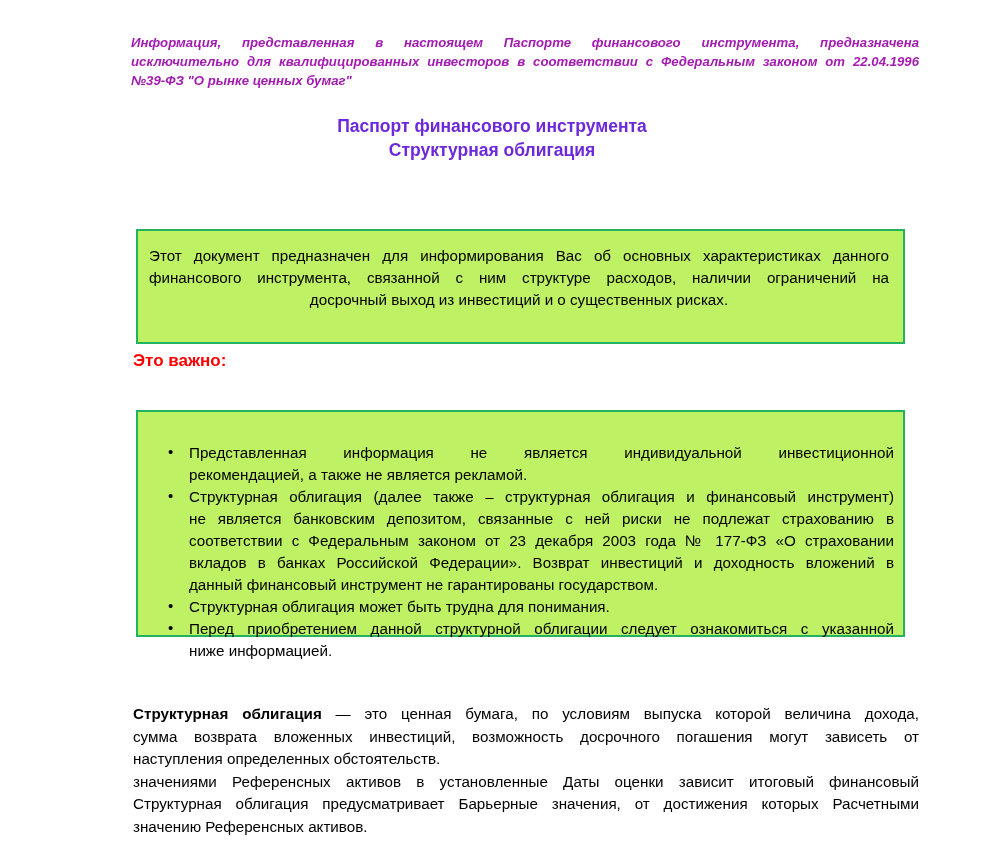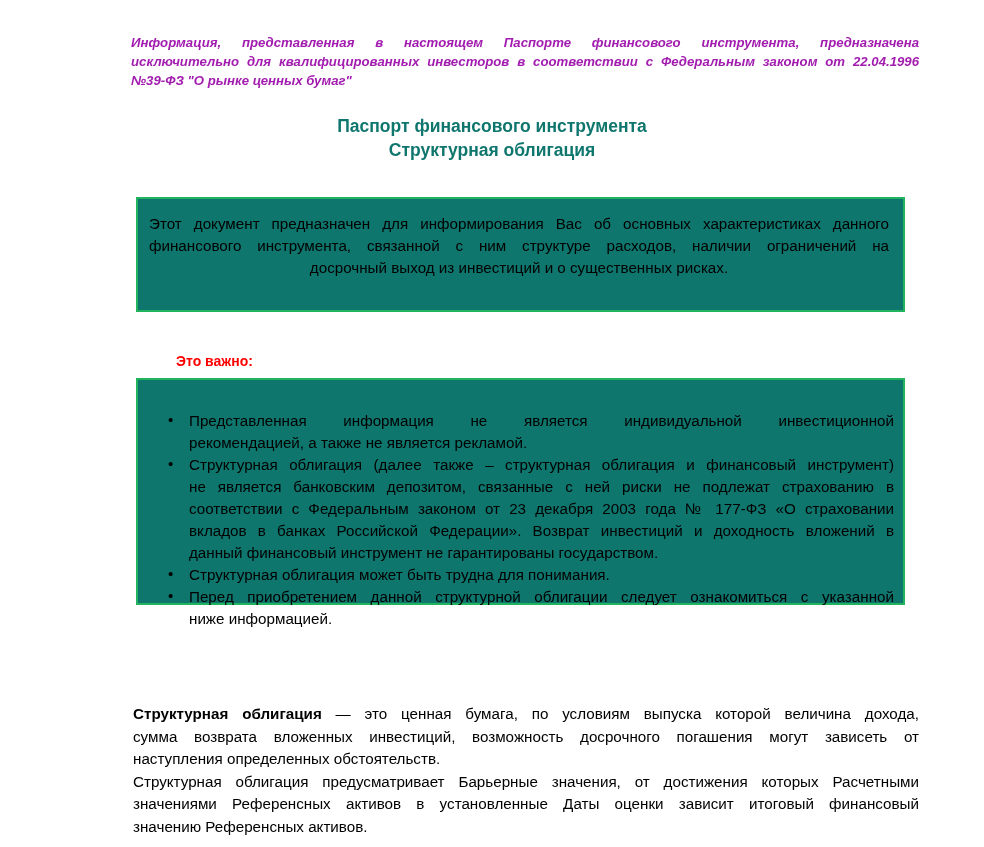--- a/index.html
+++ b/index.html
@@ -49,30 +49,31 @@
   
   .doc-title {
     position: absolute;
     left: 0;
     top: 114px;
     width: 984px;
     text-align: center;
     font-size: 17.5px;
     font-weight: bold;
     line-height: 24px;
-    color: #0f766e;
+    color: #6d28d9;
   }
   .doc-title span { display: block; }
 
   
   .green-box {
     position: absolute;
     border: 2px solid #22b35e;
-    background: #0f766e;
+    background: #bef264;
     box-sizing: border-box;
+    margin-top: 32px;
   }
   #box-intro {
     left: 136px;
     top: 197px;
     width: 769px;
     height: 115px;
   }
   #box-important {
     left: 136px;
     top: 378px;
@@ -92,25 +93,24 @@
   }
   .box-text .last { text-align: center; }
   .box-text p { margin: 0; }
   .box-text .jl { text-align: justify; text-align-last: justify; }
 
   
   .important-label {
     position: absolute;
     left: 133px;
     top: 351px;
-    font-size: 14px;
+    font-size: 17px;
     font-weight: bold;
     color: #ff0000;
     line-height: 20px;
-    margin-left: 43px;
   }
 
   
   .bullets {
     position: absolute;
     left: 30px;
     top: 30px;
     width: 726px;
     margin: 0;
     padding: 0;
@@ -216,19 +216,19 @@
   </div>
 
   <div class="body-text">
 
     <p class="jl">
       <b class="lead">Структурная облигация</b><span> — </span><span>это ценная бумага, по условиям выпуска которой величина дохода,</span>
     </p>
     <p class="jl">сумма возврата вложенных инвестиций, возможность досрочного погашения могут зависеть от</p>
     <p class="ll">наступления определенных обстоятельств.</p>
 
+    <p class="jl">значениями Референсных активов в установленные Даты оценки зависит итоговый финансовый</p>
     <p class="jl">Структурная облигация предусматривает Барьерные значения, от достижения которых Расчетными</p>
-    <p class="jl">значениями Референсных активов в установленные Даты оценки зависит итоговый финансовый</p>
     <p class="ll">значению Референсных активов.</p>
 
   </div>
 
 </div>
 
 </body></html>

